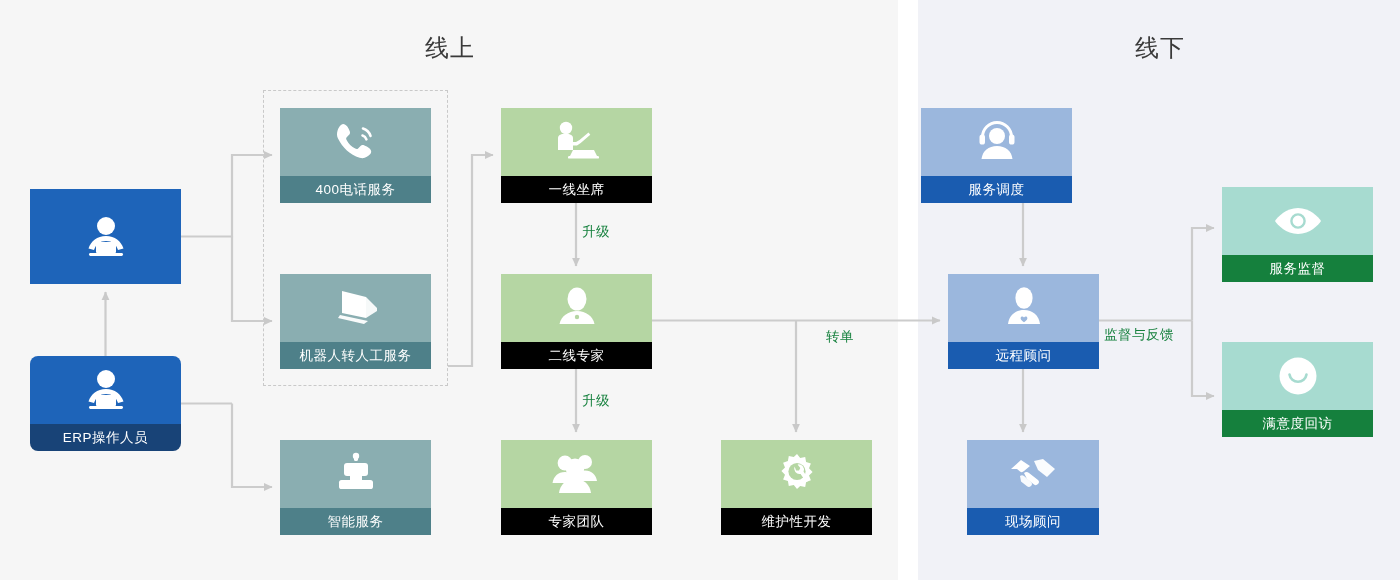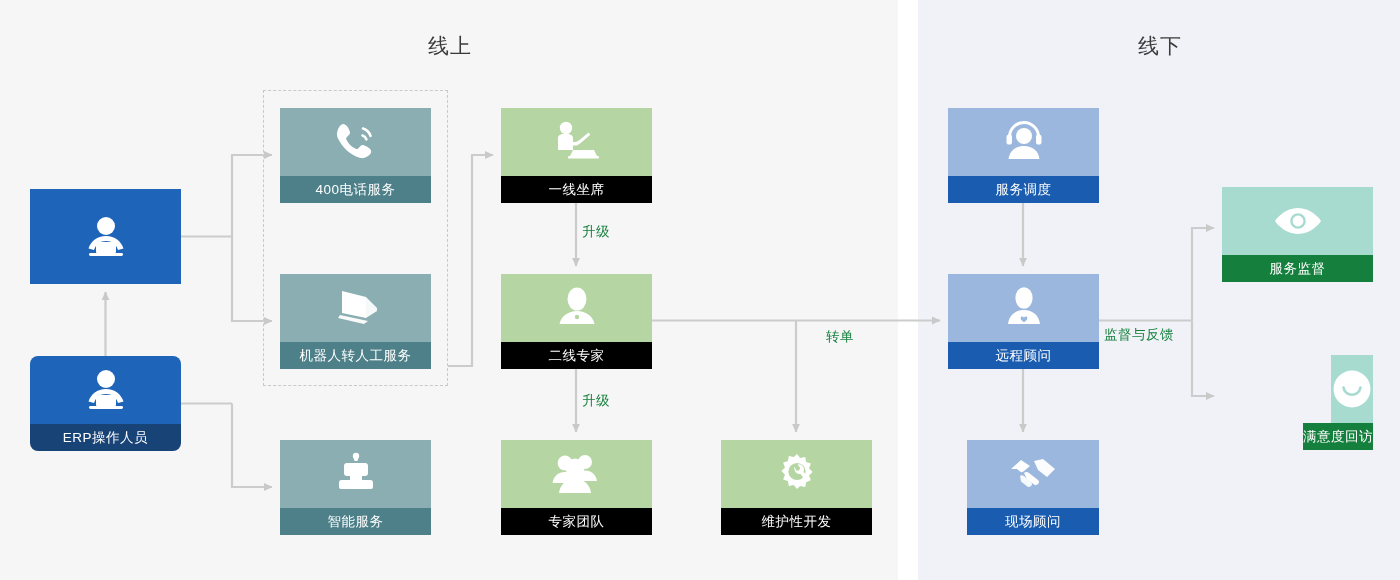--- a/index.html
+++ b/index.html
@@ -8,22 +8,22 @@
     font-family:"Liberation Sans","DejaVu Sans",sans-serif;
     overflow:hidden;position:relative;
   }
   #stage{position:absolute;left:0;top:0;width:1400px;height:580px;}
 
   .panel{position:absolute;top:0;height:580px;}
   #panel-online{left:0;width:898px;background:#f6f6f6;}
   #panel-offline{left:918px;width:482px;background:#f1f2f7;}
 
   .panel-title{
-    position:absolute;text-align:center;font-size:21px;color:#3a3a3a;
-    letter-spacing:1px;line-height:1;white-space:nowrap;font-family:Liberation Serif, serif;
+    position:absolute;text-align:center;font-size:24px;color:#3a3a3a;
+    letter-spacing:1px;line-height:1;white-space:nowrap;
   }
   #title-online{left:400px;top:36px;width:100px;}
   #title-offline{left:1110px;top:36px;width:100px;}
 
   .dashed-group{
     position:absolute;left:263px;top:90px;width:185px;height:296px;
     border:1px dashed #c9c9c9;box-sizing:border-box;background:transparent;
   }
 
   
@@ -210,21 +210,21 @@
     <div class="icon-area">
       <svg width="46" height="46" viewBox="0 0 46 46" fill="#ffffff" aria-hidden="true">
         <path d="M23 3l3.2 3.9 5-1 .9 5 4.8 1.7-1.9 4.7 3.6 3.6-3.6 3.6 1.9 4.7-4.8 1.7-.9 5-5-1L23 38l-3.2-3.9-5 1-.9-5-4.8-1.7 1.9-4.7L7.4 20l3.6-3.6-1.9-4.7 4.8-1.7.9-5 5 1z"></path>
         <circle cx="23" cy="20.5" r="8.6" fill="#b5d6a3"></circle>
         <path d="M20.6 15.6a5.3 5.3 0 0 0 6 7.3l5.6 8.4 3.2-2.2-5.8-8.4a5.3 5.3 0 0 0-6-7.2l2.7 3.4-1.3 2.5-2.9.2z"></path>
       </svg>
     </div>
     <div class="label">维护性开发</div>
   </div>
 
-  <div class="node c-lblue" style="left:948px;top:108px;">
+  <div class="node c-lblue" style="left:921px;top:108px;">
     <div class="icon-area">
       <svg width="46" height="44" viewBox="0 0 46 44" fill="#ffffff" aria-hidden="true">
         <path d="M8.5 17a14.5 14.5 0 0 1 29 0" fill="none" stroke="#ffffff" stroke-width="3"></path>
         <rect x="5.5" y="14.5" width="5.5" height="10" rx="2.6"></rect>
         <rect x="35" y="14.5" width="5.5" height="10" rx="2.6"></rect>
         <circle cx="23" cy="16" r="8"></circle>
         <path d="M23 26c-8.5 0-14.5 5-15.5 13h31C37.5 31 31.5 26 23 26z"></path>
       </svg>
     </div>
     <div class="label">服务调度</div>
@@ -256,21 +256,21 @@
   <div class="node c-mint" style="left:1222px;top:187px;">
     <div class="icon-area">
       <svg width="50" height="32" viewBox="0 0 50 32" aria-hidden="true">
         <path d="M25 3C13 3 4.5 12 2 16c2.5 4 11 13 23 13s20.5-9 23-13C45.5 12 37 3 25 3z" fill="#ffffff"></path>
         <circle cx="25" cy="16" r="6.6" fill="none" stroke="#a7dbd0" stroke-width="2.4"></circle>
       </svg>
     </div>
     <div class="label">服务监督</div>
   </div>
 
-  <div class="node c-mint" style="left:1222px;top:355px;align-items:flex-end;">
+  <div class="node c-mint" style="left:1222px;top:342px;">
     <div class="icon-area">
       <svg width="42" height="42" viewBox="0 0 42 42" aria-hidden="true">
         <circle cx="21" cy="21" r="18.5" fill="#ffffff"></circle>
         <path d="M12.5 19.5a8.6 8.6 0 0 0 17 0" fill="none" stroke="#a7dbd0" stroke-width="2.6" stroke-linecap="round"></path>
       </svg>
     </div>
     <div class="label">满意度回访</div>
   </div>
 
 </div>

